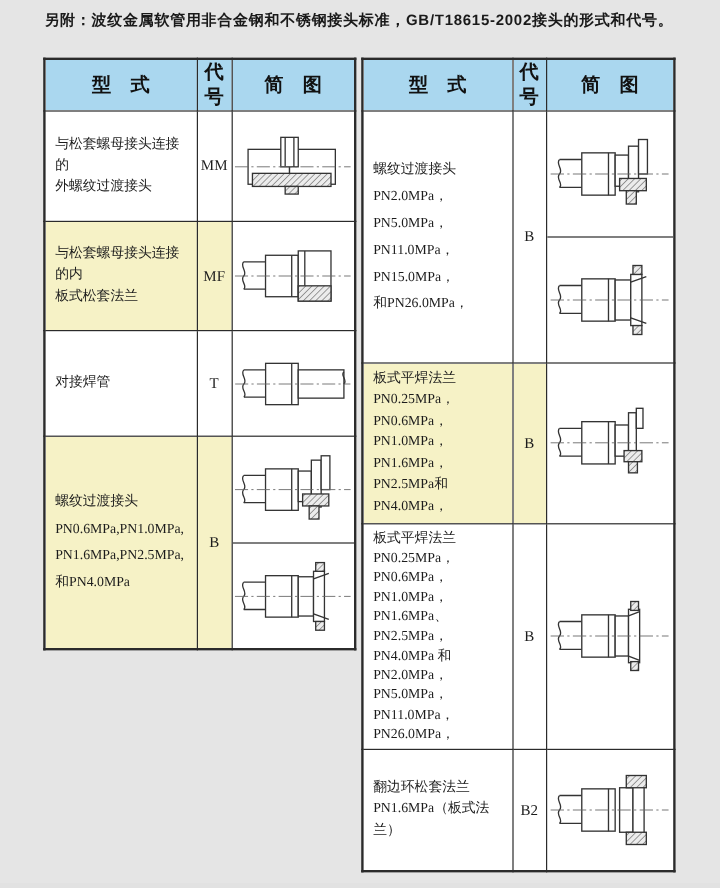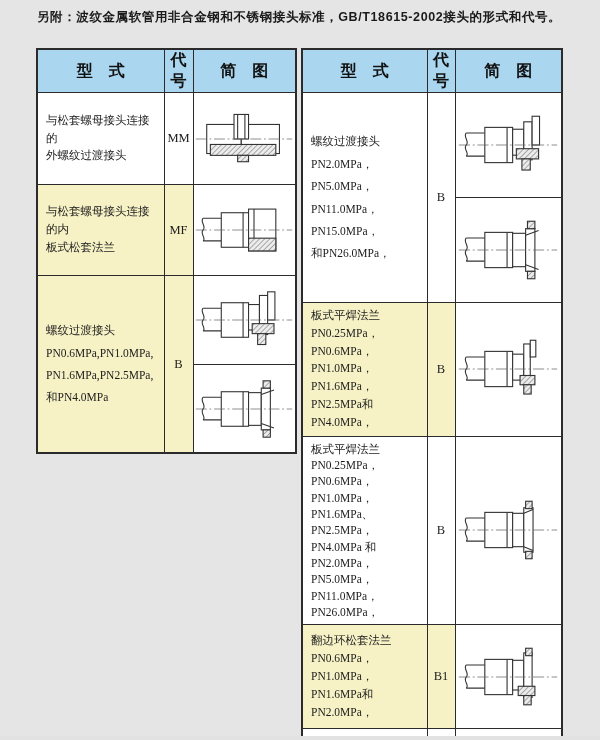--- a/index.html
+++ b/index.html
@@ -95,20 +95,36 @@
           <g stroke="#333" stroke-width="1.2" fill="#fff">
             <rect x="60" y="9" width="30" height="46"></rect>
             <path d="M66,9 v46" fill="none"></path>
             <rect x="60" y="41" width="30" height="14" fill="url(#hx)"></rect>
           </g>
                 <use href="#cl"></use>
         </svg>
             </div>
           </td>
     </tr>
+    <tr style="height:88px">
+      <td class="type">对接焊管</td>
+      <td class="code">T</td>
+      <td class="diag">
+            <div class="dcell">
+        <svg width="100" height="58" viewBox="0 0 110 64">
+          <use href="#pb"></use>
+          <g stroke="#333" stroke-width="1.2" fill="#fff">
+            <rect x="60" y="19" width="42" height="26"></rect>
+            <path d="M102,21 c-4,3 4,7 0,11" fill="none"></path>
+          </g>
+                <use href="#cl"></use>
+        </svg>
+            </div>
+          </td>
+    </tr>
     <tr style="height:177px" class="hl">
       <td class="type roomy">螺纹过渡接头
 PN0.6MPa,PN1.0MPa,
 PN1.6MPa,PN2.5MPa,
 和PN4.0MPa</td>
       <td class="code">B</td>
       <td class="diag">
         <div class="dcell" style="height:88px">
           <svg width="100" height="66" viewBox="0 0 110 64">
             <use href="#pb"></use>
@@ -226,41 +242,20 @@
             <rect x="72" y="8" width="10" height="48"></rect>
             <rect x="74" y="1" width="7" height="8" fill="url(#hx)"></rect>
             <rect x="74" y="55" width="7" height="8" fill="url(#hx)"></rect>
             <path d="M72,14 l10,-4 M72,50 l10,4" fill="none"></path>
           </g>
                 <use href="#cl"></use>
         </svg>
             </div>
           </td>
     </tr>
-    <tr style="height:104px" class="hl">
-      <td class="type">翻边环松套法兰
-PN0.6MPa，PN1.0MPa，
-PN1.6MPa和PN2.0MPa，</td>
-      <td class="code">B1</td>
-      <td class="diag">
-            <div class="dcell">
-        <svg width="102" height="66" viewBox="0 0 110 64">
-          <use href="#pb"></use>
-          <g stroke="#333" stroke-width="1.2" fill="#fff">
-            <rect x="60" y="14" width="12" height="32"></rect>
-            <rect x="72" y="6" width="9" height="48"></rect>
-            <rect x="74" y="1" width="7" height="8" fill="url(#hx)"></rect>
-            <rect x="66" y="42" width="18" height="10" fill="url(#hx)"></rect>
-            <rect x="72" y="52" width="8" height="10" fill="url(#hx)"></rect>
-          </g>
-                <use href="#cl"></use>
-        </svg>
-            </div>
-          </td>
-    </tr>
     <tr style="height:101px">
       <td class="type">翻边环松套法兰
 PN1.6MPa（板式法兰）</td>
       <td class="code">B2</td>
       <td class="diag">
             <div class="dcell">
         <svg width="102" height="66" viewBox="0 0 110 64">
           <use href="#pb"></use>
           <g stroke="#333" stroke-width="1.2" fill="#fff">
             <rect x="64" y="12" width="12" height="40"></rect>

